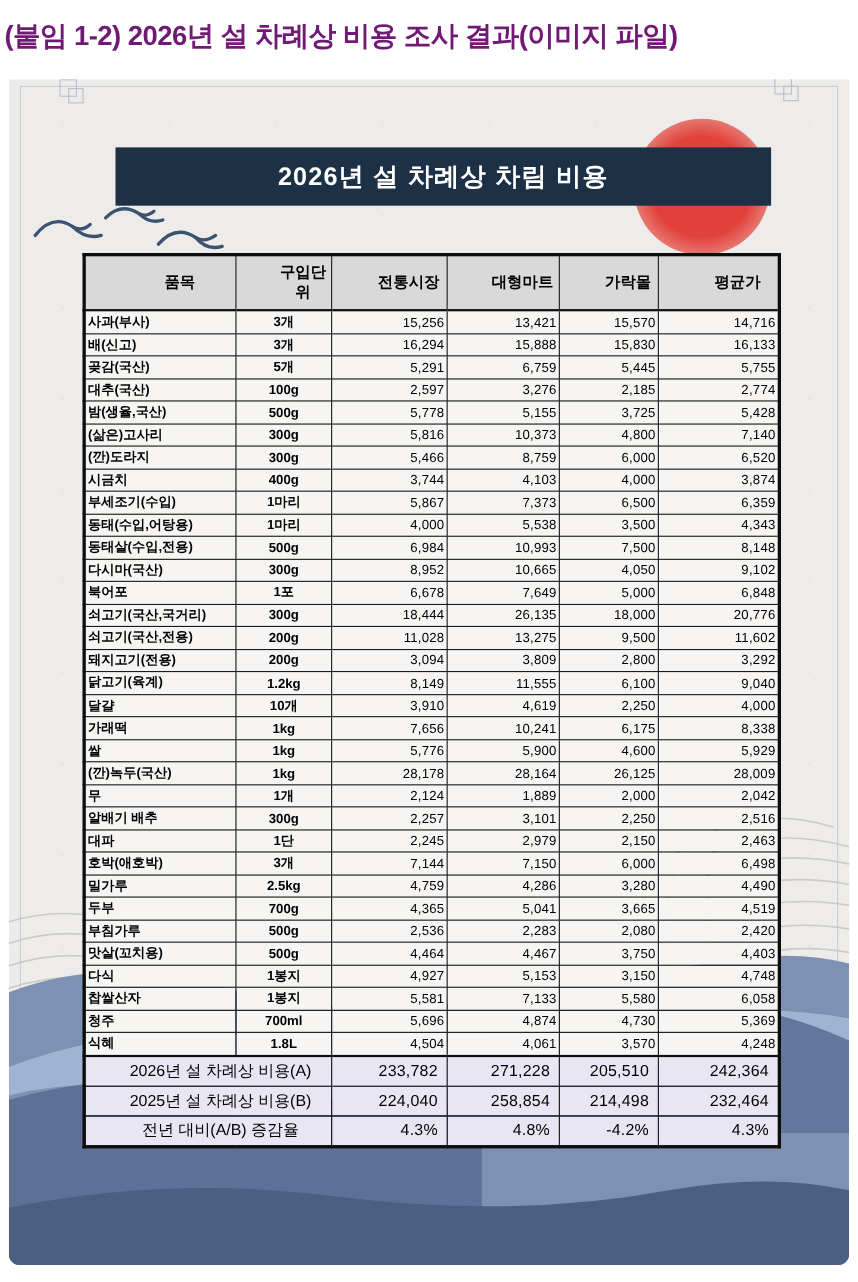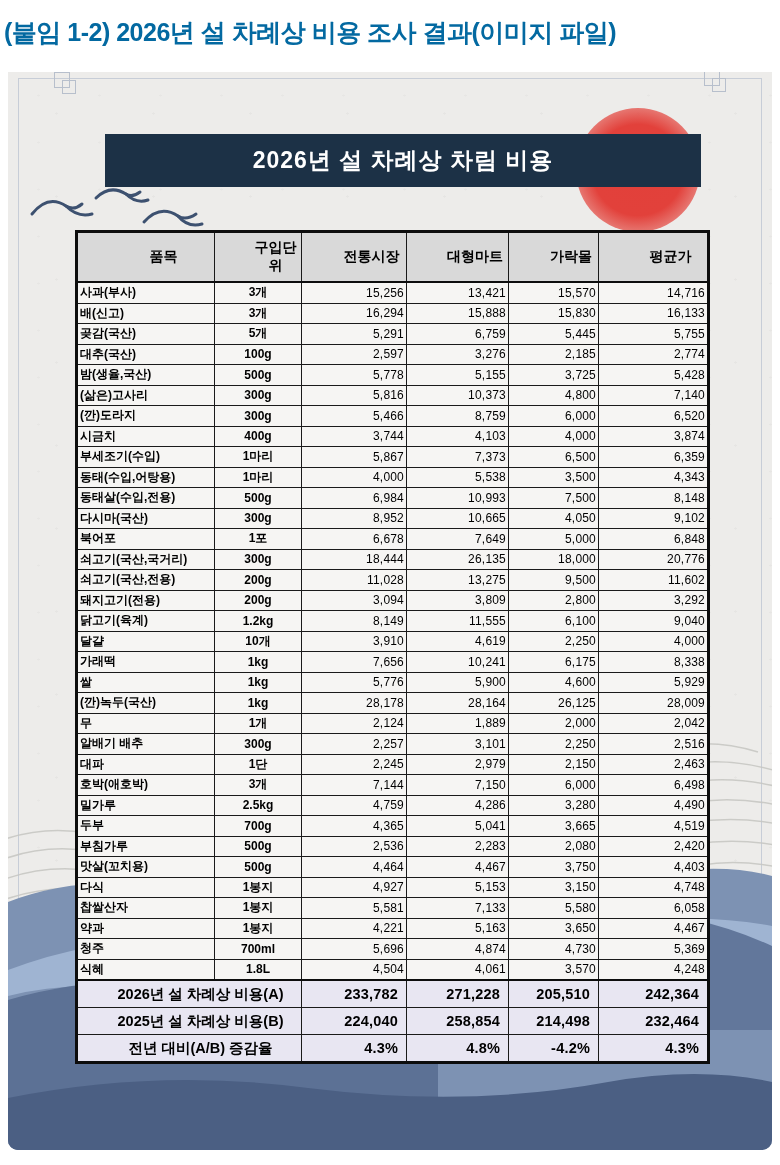--- a/index.html
+++ b/index.html
@@ -1,20 +1,20 @@
 <!DOCTYPE html>
 <html><head>
 <meta charset="utf-8">
 <style>
   html,body{margin:0;padding:0;background:#ffffff;}
   body{width:780px;height:1165px;position:relative;overflow:hidden;
        font-family:"Liberation Sans","DejaVu Sans",sans-serif;color:#000;}
 
   .doc-title{position:absolute;top:16px;left:4px;width:772px;margin:0;
-    font-size:25px;font-weight:800;letter-spacing:-0.5px;color:#0369a1;}
+    font-size:25px;font-weight:800;letter-spacing:-0.5px;color:#701a75;}
 
   
   .artwork{position:absolute;left:8px;top:72px;width:764px;height:1078px;
     background-color:#edecea;
     background-image:
       radial-gradient(rgba(120,120,115,0.06) 1px, transparent 1.5px),
       radial-gradient(rgba(120,120,115,0.05) 1px, transparent 1.5px);
     background-size:97px 83px,61px 47px;
     border-radius:0 0 10px 10px;overflow:hidden;}
 
@@ -49,21 +49,21 @@
   table.price{position:absolute;left:67px;top:158px;z-index:5;
     border-collapse:collapse;table-layout:fixed;width:632px;
     border:3px solid #0d0d0d;}
   table.price th{background:#d9d9d9;font-weight:800;font-size:14px;height:46px;
     border:1px solid #1a1a1a;border-bottom:2px solid #0d0d0d;text-align:center;padding-left:36px;}
   table.price td{background:#f6f5f3;border:1px solid #1a1a1a;height:19.5px;
     font-size:12px;padding:0 2px;white-space:nowrap;overflow:hidden;}
   td.item{text-align:left;font-weight:700;font-size:12.5px;}
   td.unit{text-align:center;font-weight:700;}
   td.num{text-align:right;padding-right:8px;font-weight:500;letter-spacing:0.2px;}
-  tr.summary td{background:#e8e6f2;height:26px;font-weight:700;font-size:14.5px;padding-left:24px;}
+  tr.summary td{background:#e8e6f2;height:26px;font-weight:400;font-size:14.5px;padding-left:24px;}
   tr.summary td.label{text-align:center;}
   tr.summary td.num{padding-right:8px;}
   tr.summary.first td{border-top:2px solid #0d0d0d;}
 </style>
 </head>
 <body>
 
 <h1 class="doc-title">(붙임 1-2) 2026년 설 차례상 비용 조사 결과(이미지 파일)</h1>
 
 <div class="artwork">
@@ -387,28 +387,20 @@
         </tr>
         <tr>
           <td class="item">찹쌀산자</td>
           <td class="unit">1봉지</td>
           <td class="num">5,581</td>
           <td class="num">7,133</td>
           <td class="num">5,580</td>
           <td class="num">6,058</td>
         </tr>
         <tr>
-          <td class="item">약과</td>
-          <td class="unit">1봉지</td>
-          <td class="num">4,221</td>
-          <td class="num">5,163</td>
-          <td class="num">3,650</td>
-          <td class="num">4,467</td>
-        </tr>
-        <tr>
           <td class="item">청주</td>
           <td class="unit">700ml</td>
           <td class="num">5,696</td>
           <td class="num">4,874</td>
           <td class="num">4,730</td>
           <td class="num">5,369</td>
         </tr>
         <tr>
           <td class="item">식혜</td>
           <td class="unit">1.8L</td>

